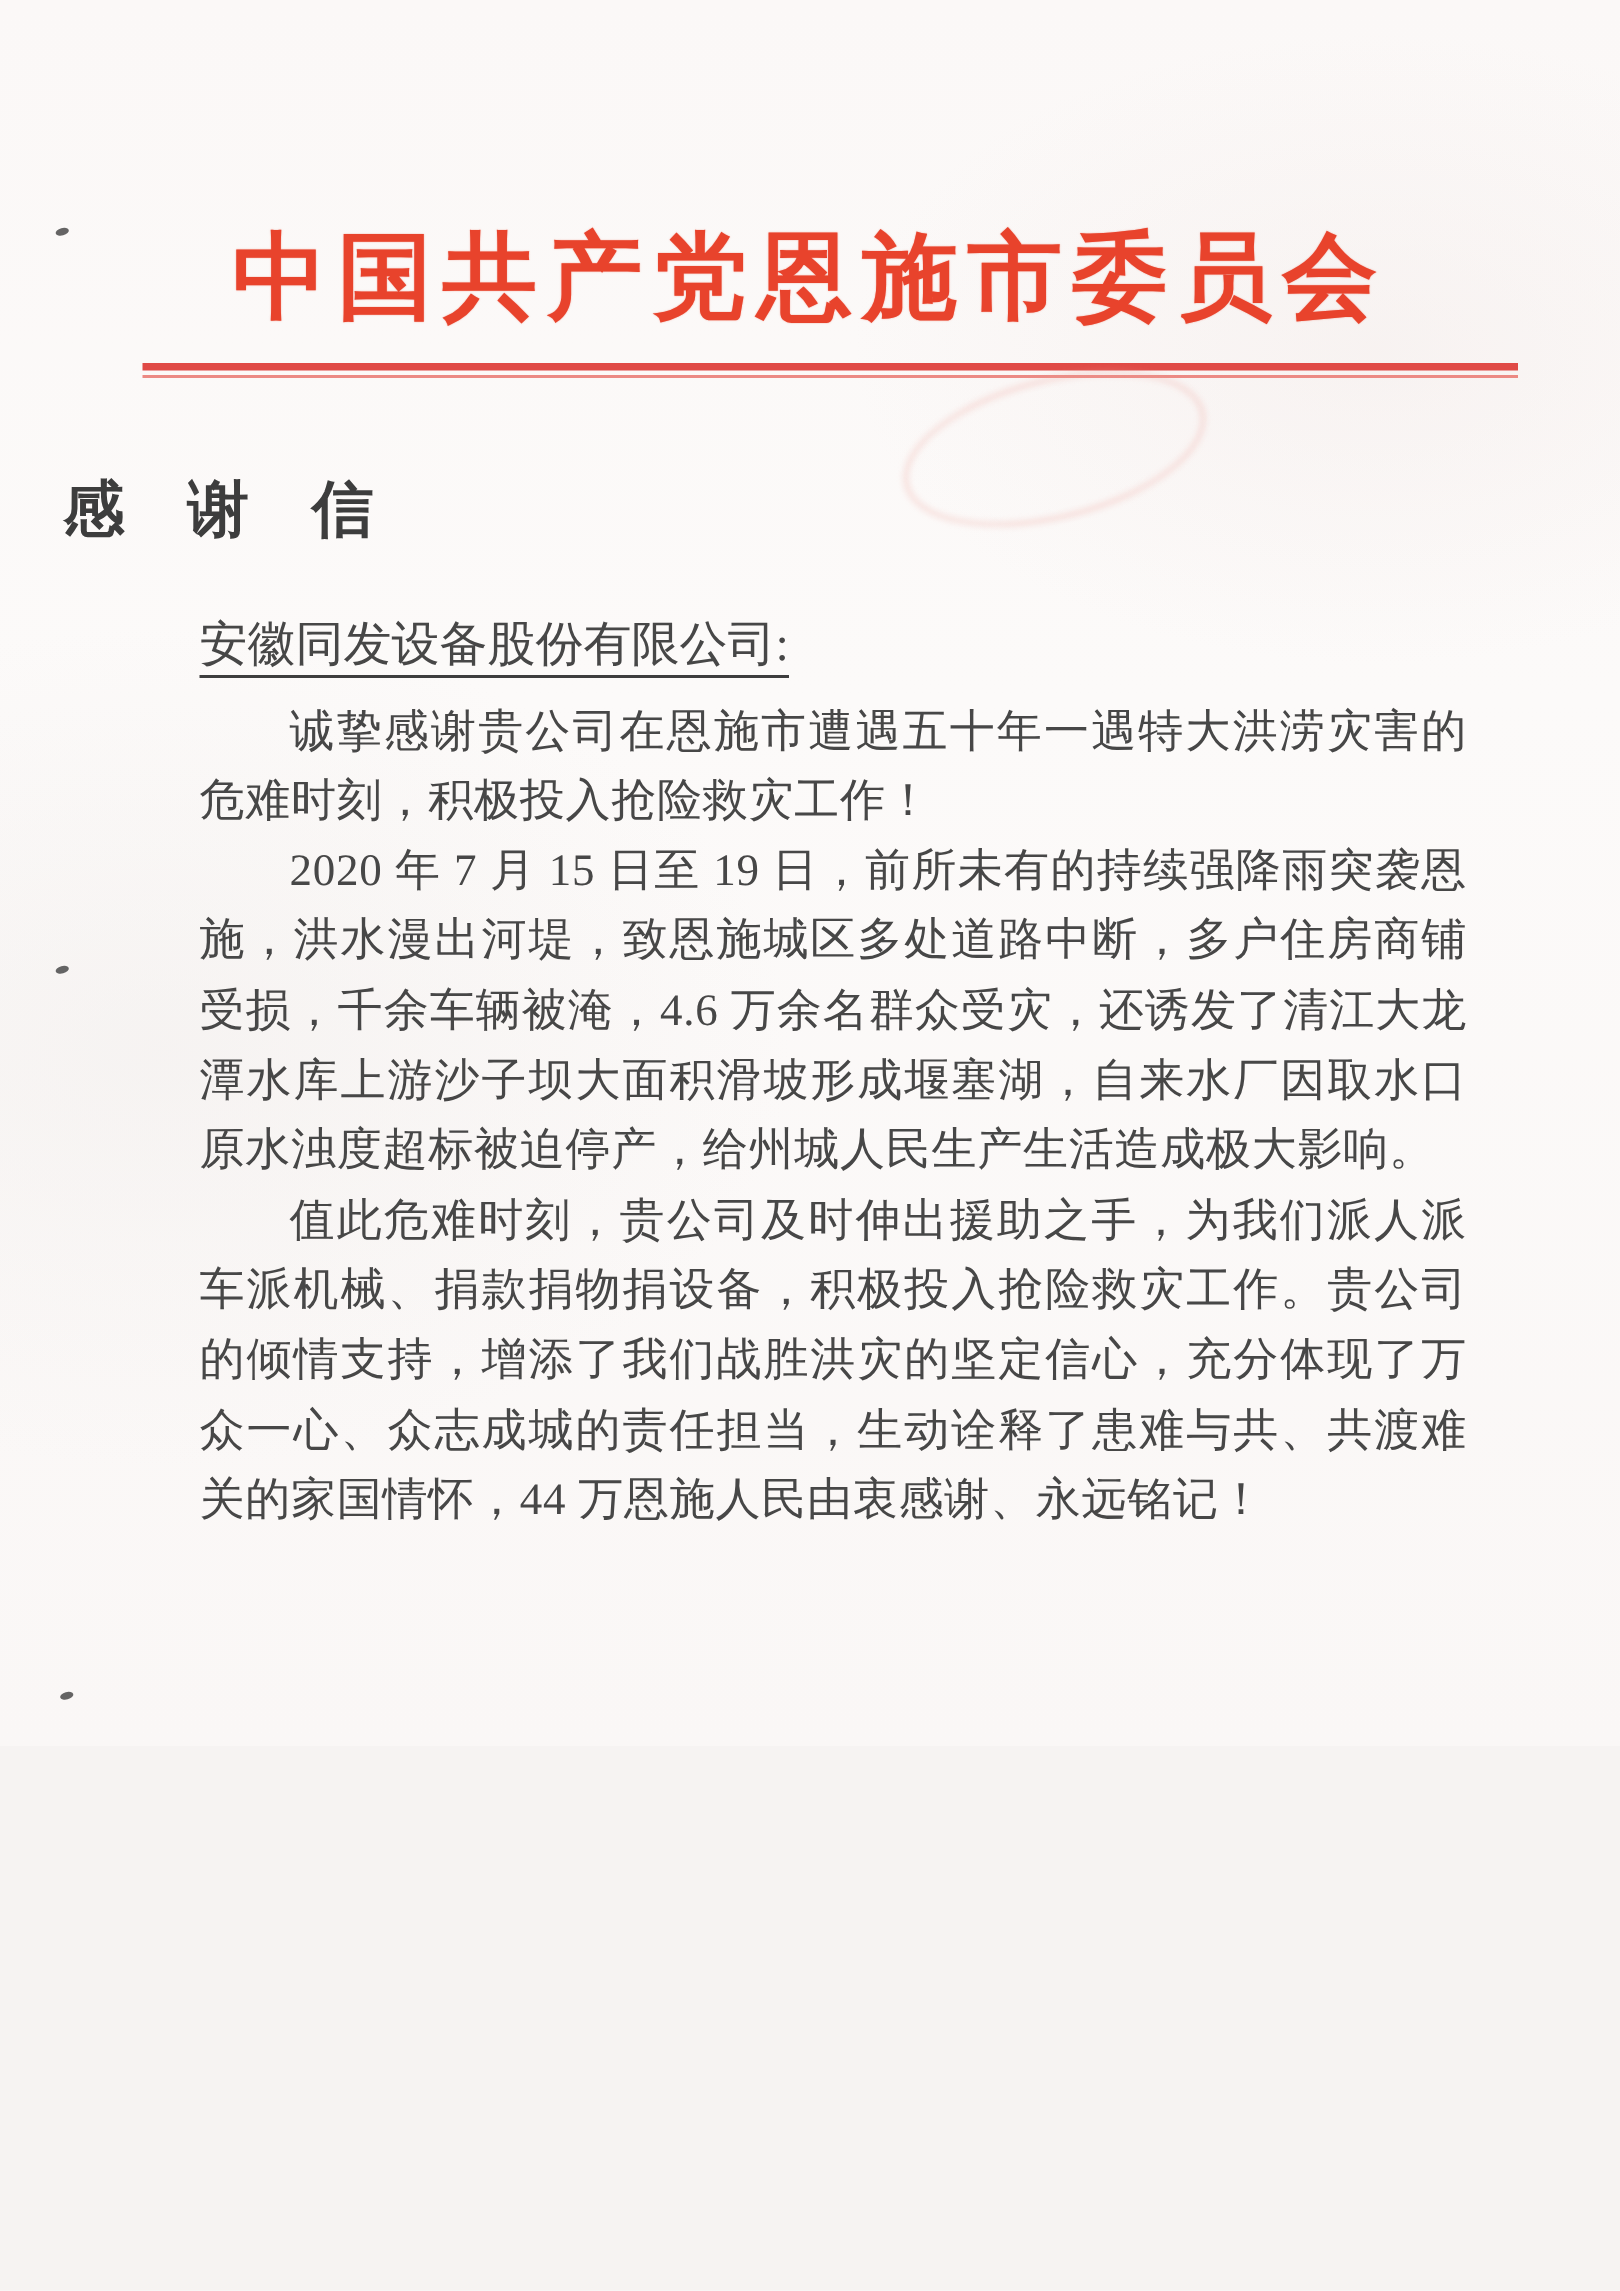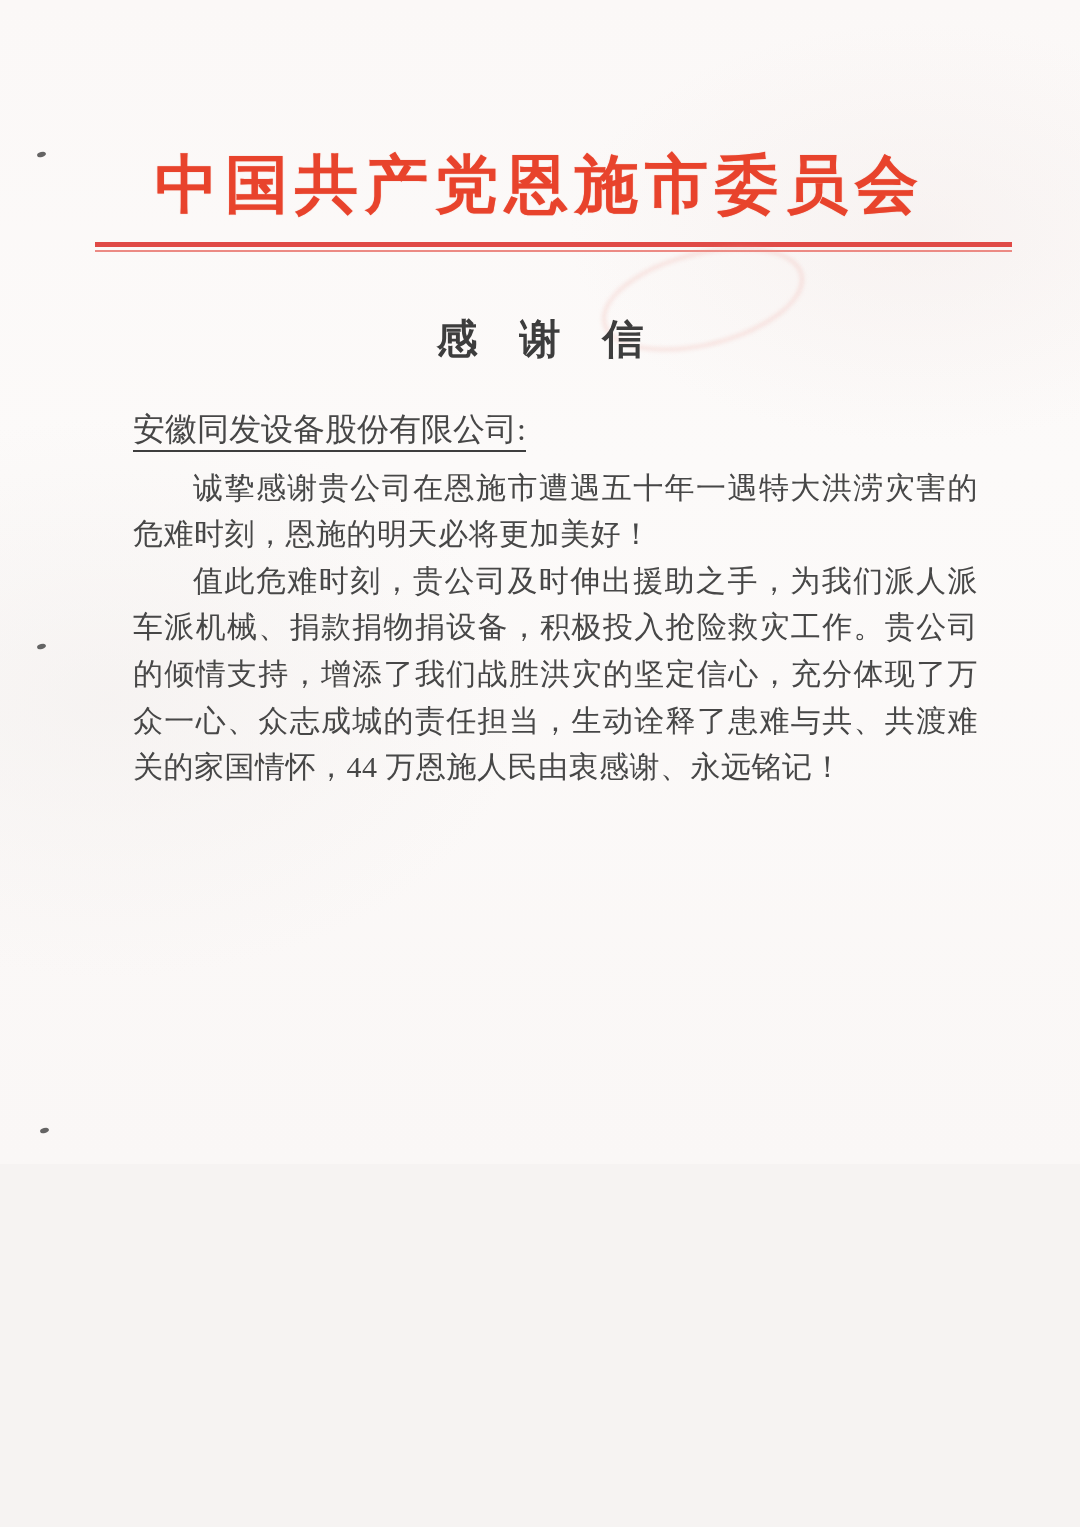--- a/index.html
+++ b/index.html
@@ -32,21 +32,21 @@
   .smudge{
     position:absolute;left:600px;top:252px;width:200px;height:88px;
     border:3px solid rgba(236,158,150,.35);
     border-radius:50%;
     transform:rotate(-14deg);
     filter:blur(2px);
   }
   
   .doc-title{
     position:absolute;top:312px;left:0;width:1080px;margin:0;
-    text-align:center;
+    text-align:left;
     font-size:41px;font-weight:600;color:#3d3d3d;
     letter-spacing:42px;padding-left:42px;box-sizing:border-box;
     white-space:nowrap;
   }
   
   .letter-body{
     position:absolute;top:406px;left:133px;width:845px;
     color:#474747;
     font-size:30px;line-height:46.6px;
   }
@@ -103,21 +103,22 @@
   </div>
 
   <div class="smudge"></div>
 
   <h1 class="doc-title">感谢信</h1>
 
   <div class="letter-body">
     <div class="salutation">
       <span class="u">安徽同发设备股份有限公司:</span>
     </div>
-    <p>诚挚感谢贵公司在恩施市遭遇五十年一遇特大洪涝灾害的危难时刻，恩施的明天必将更加美好！</p>
+    <p>诚挚感谢贵公司在恩施市遭遇五十年一遇特大洪涝灾害的危难时刻，积极投入抢险救灾工作！</p>
+    <p>2020 年 7 月 15 日至 19 日，前所未有的持续强降雨突袭恩施，洪水漫出河堤，致恩施城区多处道路中断，多户住房商铺受损，千余车辆被淹，4.6 万余名群众受灾，还诱发了清江大龙潭水库上游沙子坝大面积滑坡形成堰塞湖，自来水厂因取水口原水浊度超标被迫停产，给州城人民生产生活造成极大影响。</p>
     <p>值此危难时刻，贵公司及时伸出援助之手，为我们派人派车派机械、捐款捐物捐设备，积极投入抢险救灾工作。贵公司的倾情支持，增添了我们战胜洪灾的坚定信心，充分体现了万众一心、众志成城的责任担当，生动诠释了患难与共、共渡难关的家国情怀，44 万恩施人民由衷感谢、永远铭记！</p>
   </div>
 
   <div class="bottom-rule">
     <div class="thin"></div>
     <div class="thick"></div>
   </div>
 
   <div class="stamp-label label-party">值此危难时刻</div>
   <div class="stamp-label label-gov">恩施市人民政府</div>

